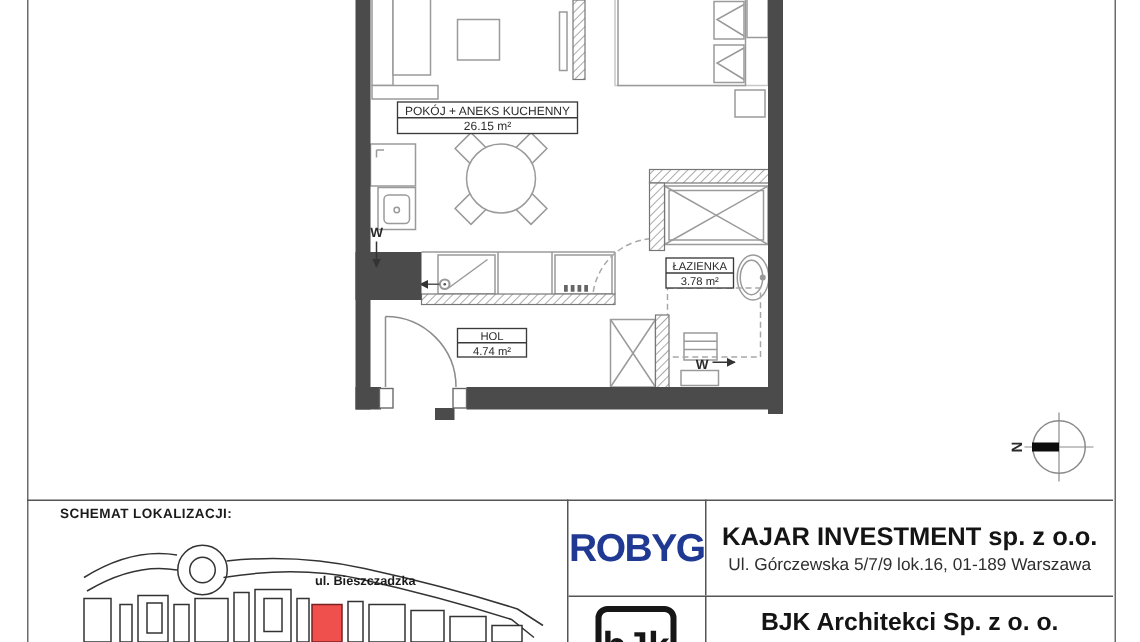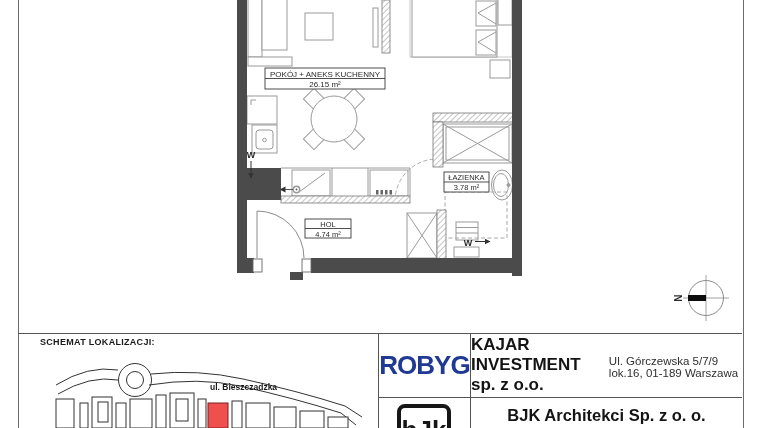--- a/index.html
+++ b/index.html
@@ -15,21 +15,21 @@
   .map-svg{left:18px;top:333px;}
   .map-svg text{font-family:"Liberation Sans",sans-serif;fill:#1a1a1a;font-weight:bold;}
   .tb-topline{position:absolute;left:18px;top:333px;width:724px;height:0;border-top:1px solid #555;}
   .schemat{position:absolute;left:40px;top:337px;font-size:9px;font-weight:bold;letter-spacing:.3px;}
   .tb-table{position:absolute;left:378px;top:333px;width:364px;height:112px;
     border-left:1px solid #555;box-sizing:border-box;}
   .tb-row1{height:64px;display:flex;box-sizing:border-box;}
   .tb-row2{height:62px;display:flex;border-top:1px solid #555;box-sizing:border-box;}
   .cell-logo{width:92px;border-right:1px solid #555;box-sizing:border-box;
     display:flex;align-items:center;justify-content:center;}
-  .cell-info{flex:1;display:flex;flex-direction:row;align-items:center;justify-content:center;}
+  .cell-info{flex:1;display:flex;flex-direction:column;align-items:center;justify-content:center;}
   .robyg{font-size:26px;font-weight:bold;color:#203a94;letter-spacing:-1px;}
   .dev-name{font-size:17px;font-weight:bold;color:#141414;}
   .dev-addr{font-size:11.5px;color:#2e2e2e;margin-top:3px;}
   .cell-logo2{width:92px;border-right:1px solid #555;box-sizing:border-box;display:flex;}
   .bjk-box{width:46px;height:46px;border:4px solid #161616;border-radius:8px;margin:6px 0 0 18px;
     display:flex;align-items:flex-start;justify-content:center;font-size:26px;font-weight:bold;color:#161616;
     line-height:44px;}
   .cell-arch{flex:1;display:flex;justify-content:center;align-items:flex-start;padding-top:8px;
     font-size:16.5px;font-weight:bold;color:#141414;}
 </style>

